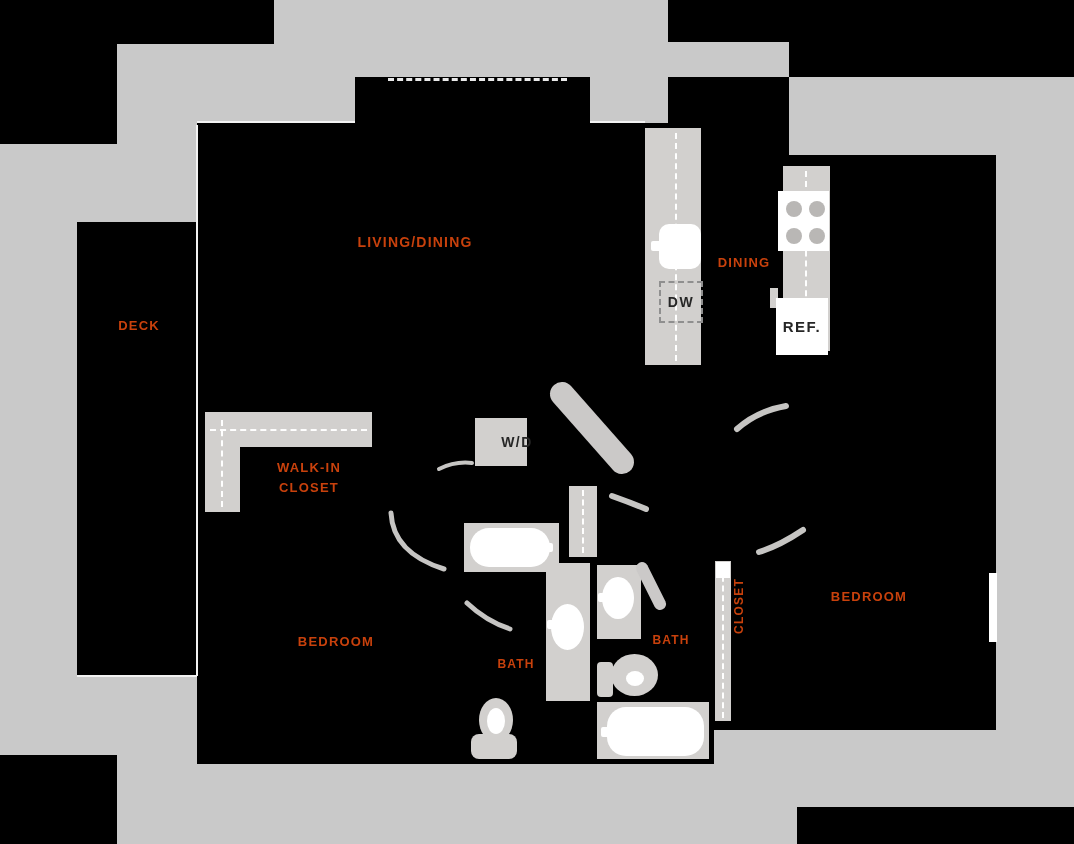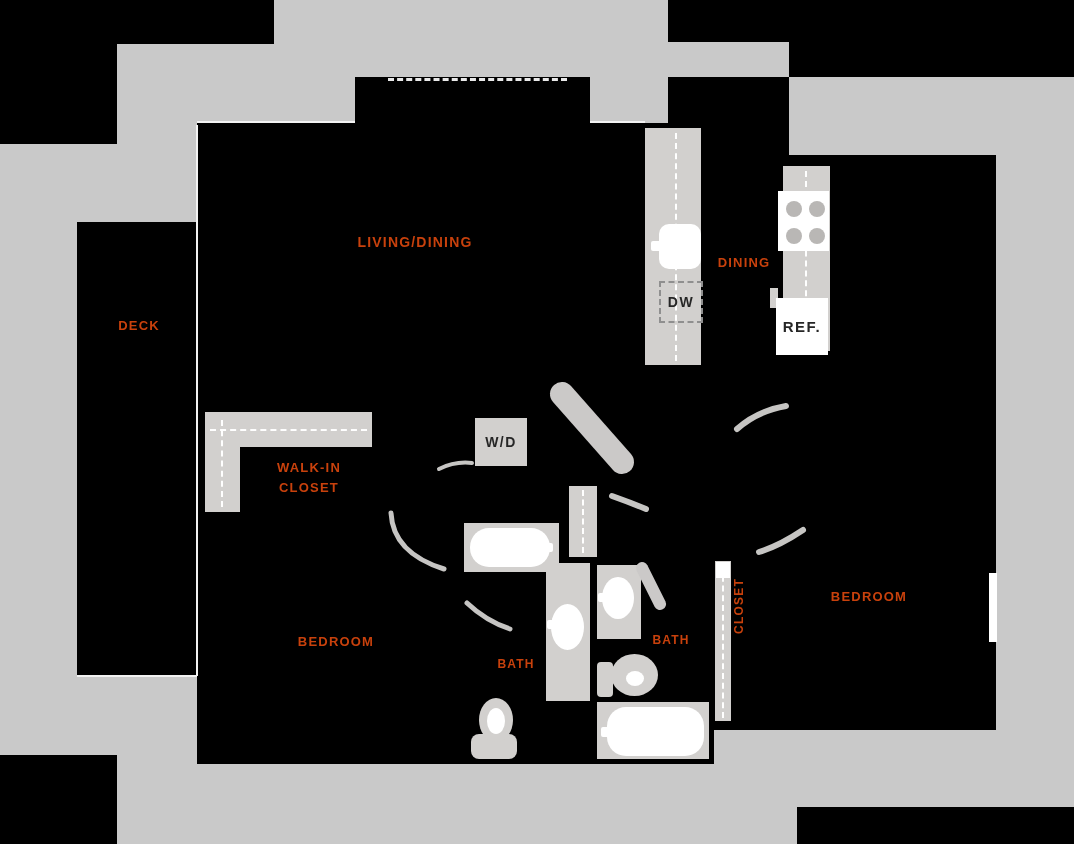--- a/index.html
+++ b/index.html
@@ -63,21 +63,21 @@
     <div class="burner" style="left:31px;top:10px"></div>
     <div class="burner" style="left:8px;top:37px"></div>
     <div class="burner" style="left:31px;top:37px"></div>
   </div>
   <div class="fix" style="left:770px;top:288px;width:8px;height:20px"></div>
   <div class="white" style="left:776px;top:298px;width:52px;height:57px">
     <span class="dlbl" style="left:0;top:0;width:100%;height:100%;font-size:15px">REF.</span>
   </div>
 
   <div class="fix" style="left:475px;top:418px;width:52px;height:48px">
-    <span class="dlbl" style="left:0;top:0;width:100%;height:100%">W/D</span>
+    <span class="dlbl" style="left:16px;top:0;width:100%;height:100%">W/D</span>
   </div>
 
   <div class="fix" style="left:205px;top:412px;width:167px;height:35px"></div>
   <div class="dashh" style="left:210px;top:429px;width:157px"></div>
   <div class="fix" style="left:205px;top:447px;width:35px;height:65px"></div>
   <div class="dashv" style="left:221px;top:420px;height:87px"></div>
 
   <div class="fix" style="left:569px;top:486px;width:28px;height:71px"></div>
   <div class="dashv" style="left:582px;top:490px;height:63px"></div>
 

